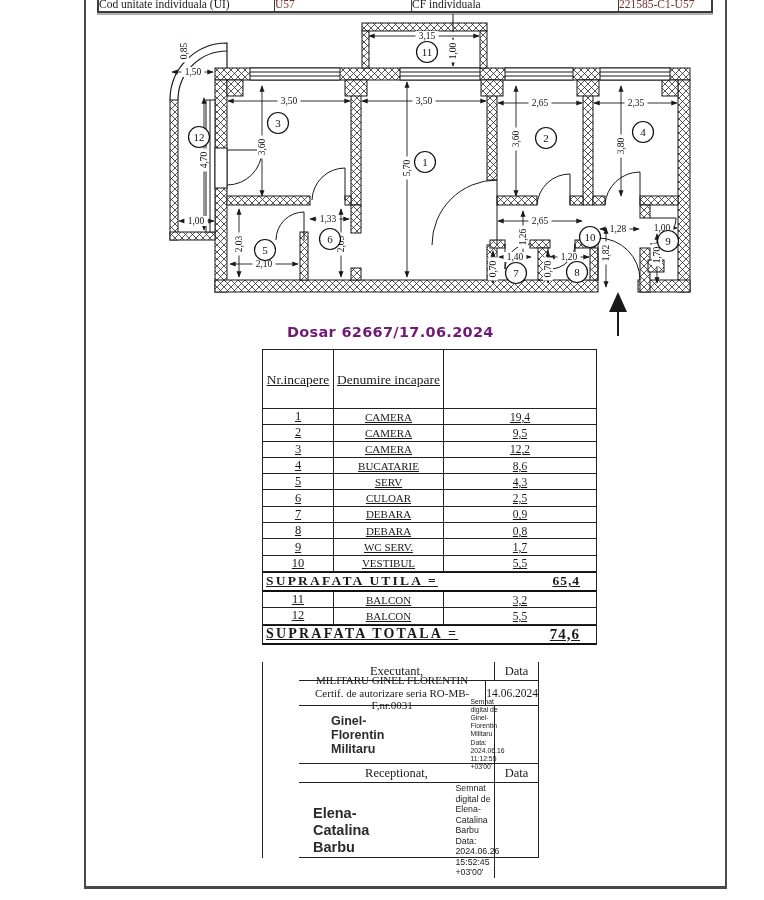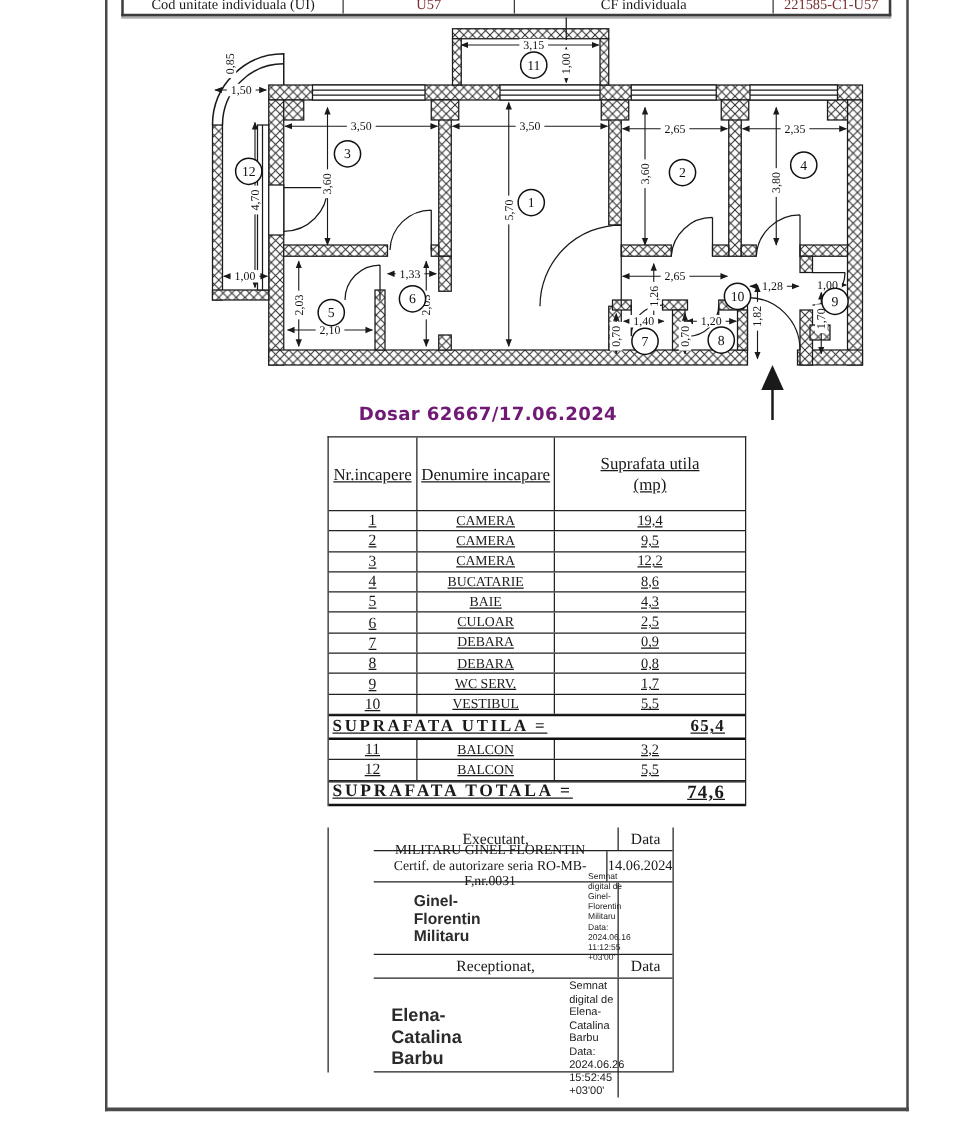--- a/index.html
+++ b/index.html
@@ -7,21 +7,21 @@
         font-family:"Liberation Serif", serif;color:#1a1a1a;}
   
   .frame-left,.frame-right{position:absolute;top:0;width:2px;height:889px;background:#4a4a4a;}
   .frame-left{left:84px;} .frame-right{left:725px;}
   .frame-bottom{position:absolute;left:84px;top:886px;width:643px;height:3px;background:#4a4a4a;}
 
   
   .toptable{position:absolute;left:97px;top:0;width:616px;height:13px;display:flex;
             border:2px solid #3c3c3c;border-top:none;box-sizing:border-box;overflow:hidden;
             box-shadow:0 2px 0 rgba(80,80,80,.45);}
-  .toptable .cell{display:flex;justify-content:center;align-items:flex-start;overflow:hidden;
+  .toptable .cell{display:flex;justify-content:flex-start;align-items:flex-start;overflow:hidden;
                   font-size:11.5px;line-height:15px;box-sizing:border-box;}
   .toptable .cell span{margin-top:-3px;white-space:nowrap;}
   .toptable .c1{width:176px;border-right:1.5px solid #3c3c3c;}
   .toptable .c2{width:137px;border-right:1.5px solid #3c3c3c;}
   .toptable .c3{width:207px;border-right:1.5px solid #3c3c3c;}
   .toptable .c4{flex:1;}
   .maroon{color:#77302e;}
 
   
   .dosar{position:absolute;left:287px;top:324px;font-family:"DejaVu Sans", sans-serif;
@@ -308,24 +308,20 @@
   <div class="dosar">Dosar 62667/17.06.2024</div>
 
   <div class="rtable">
     <div class="rrow rhead">
       <div>
           <span>Nr.incapere</span>
         </div>
       <div>
           <span>Denumire incapare</span>
         </div>
-      <div>
-          <span style="white-space:pre-line">Suprafata utila
-(mp)</span>
-        </div>
     </div>
     <div id="rows-main">
         <div class="rrow rdata">
           <div>
             <span class="num">1</span>
           </div>
           <div>
             <span class="nm">CAMERA</span>
           </div>
           <div>
@@ -363,21 +359,21 @@
           </div>
           <div>
             <span class="val">8,6</span>
           </div>
         </div>
         <div class="rrow rdata">
           <div>
             <span class="num">5</span>
           </div>
           <div>
-            <span class="nm">BAIE</span>
+            <span class="nm">SERV</span>
           </div>
           <div>
             <span class="val">4,3</span>
           </div>
         </div>
         <div class="rrow rdata">
           <div>
             <span class="num">6</span>
           </div>
           <div>

